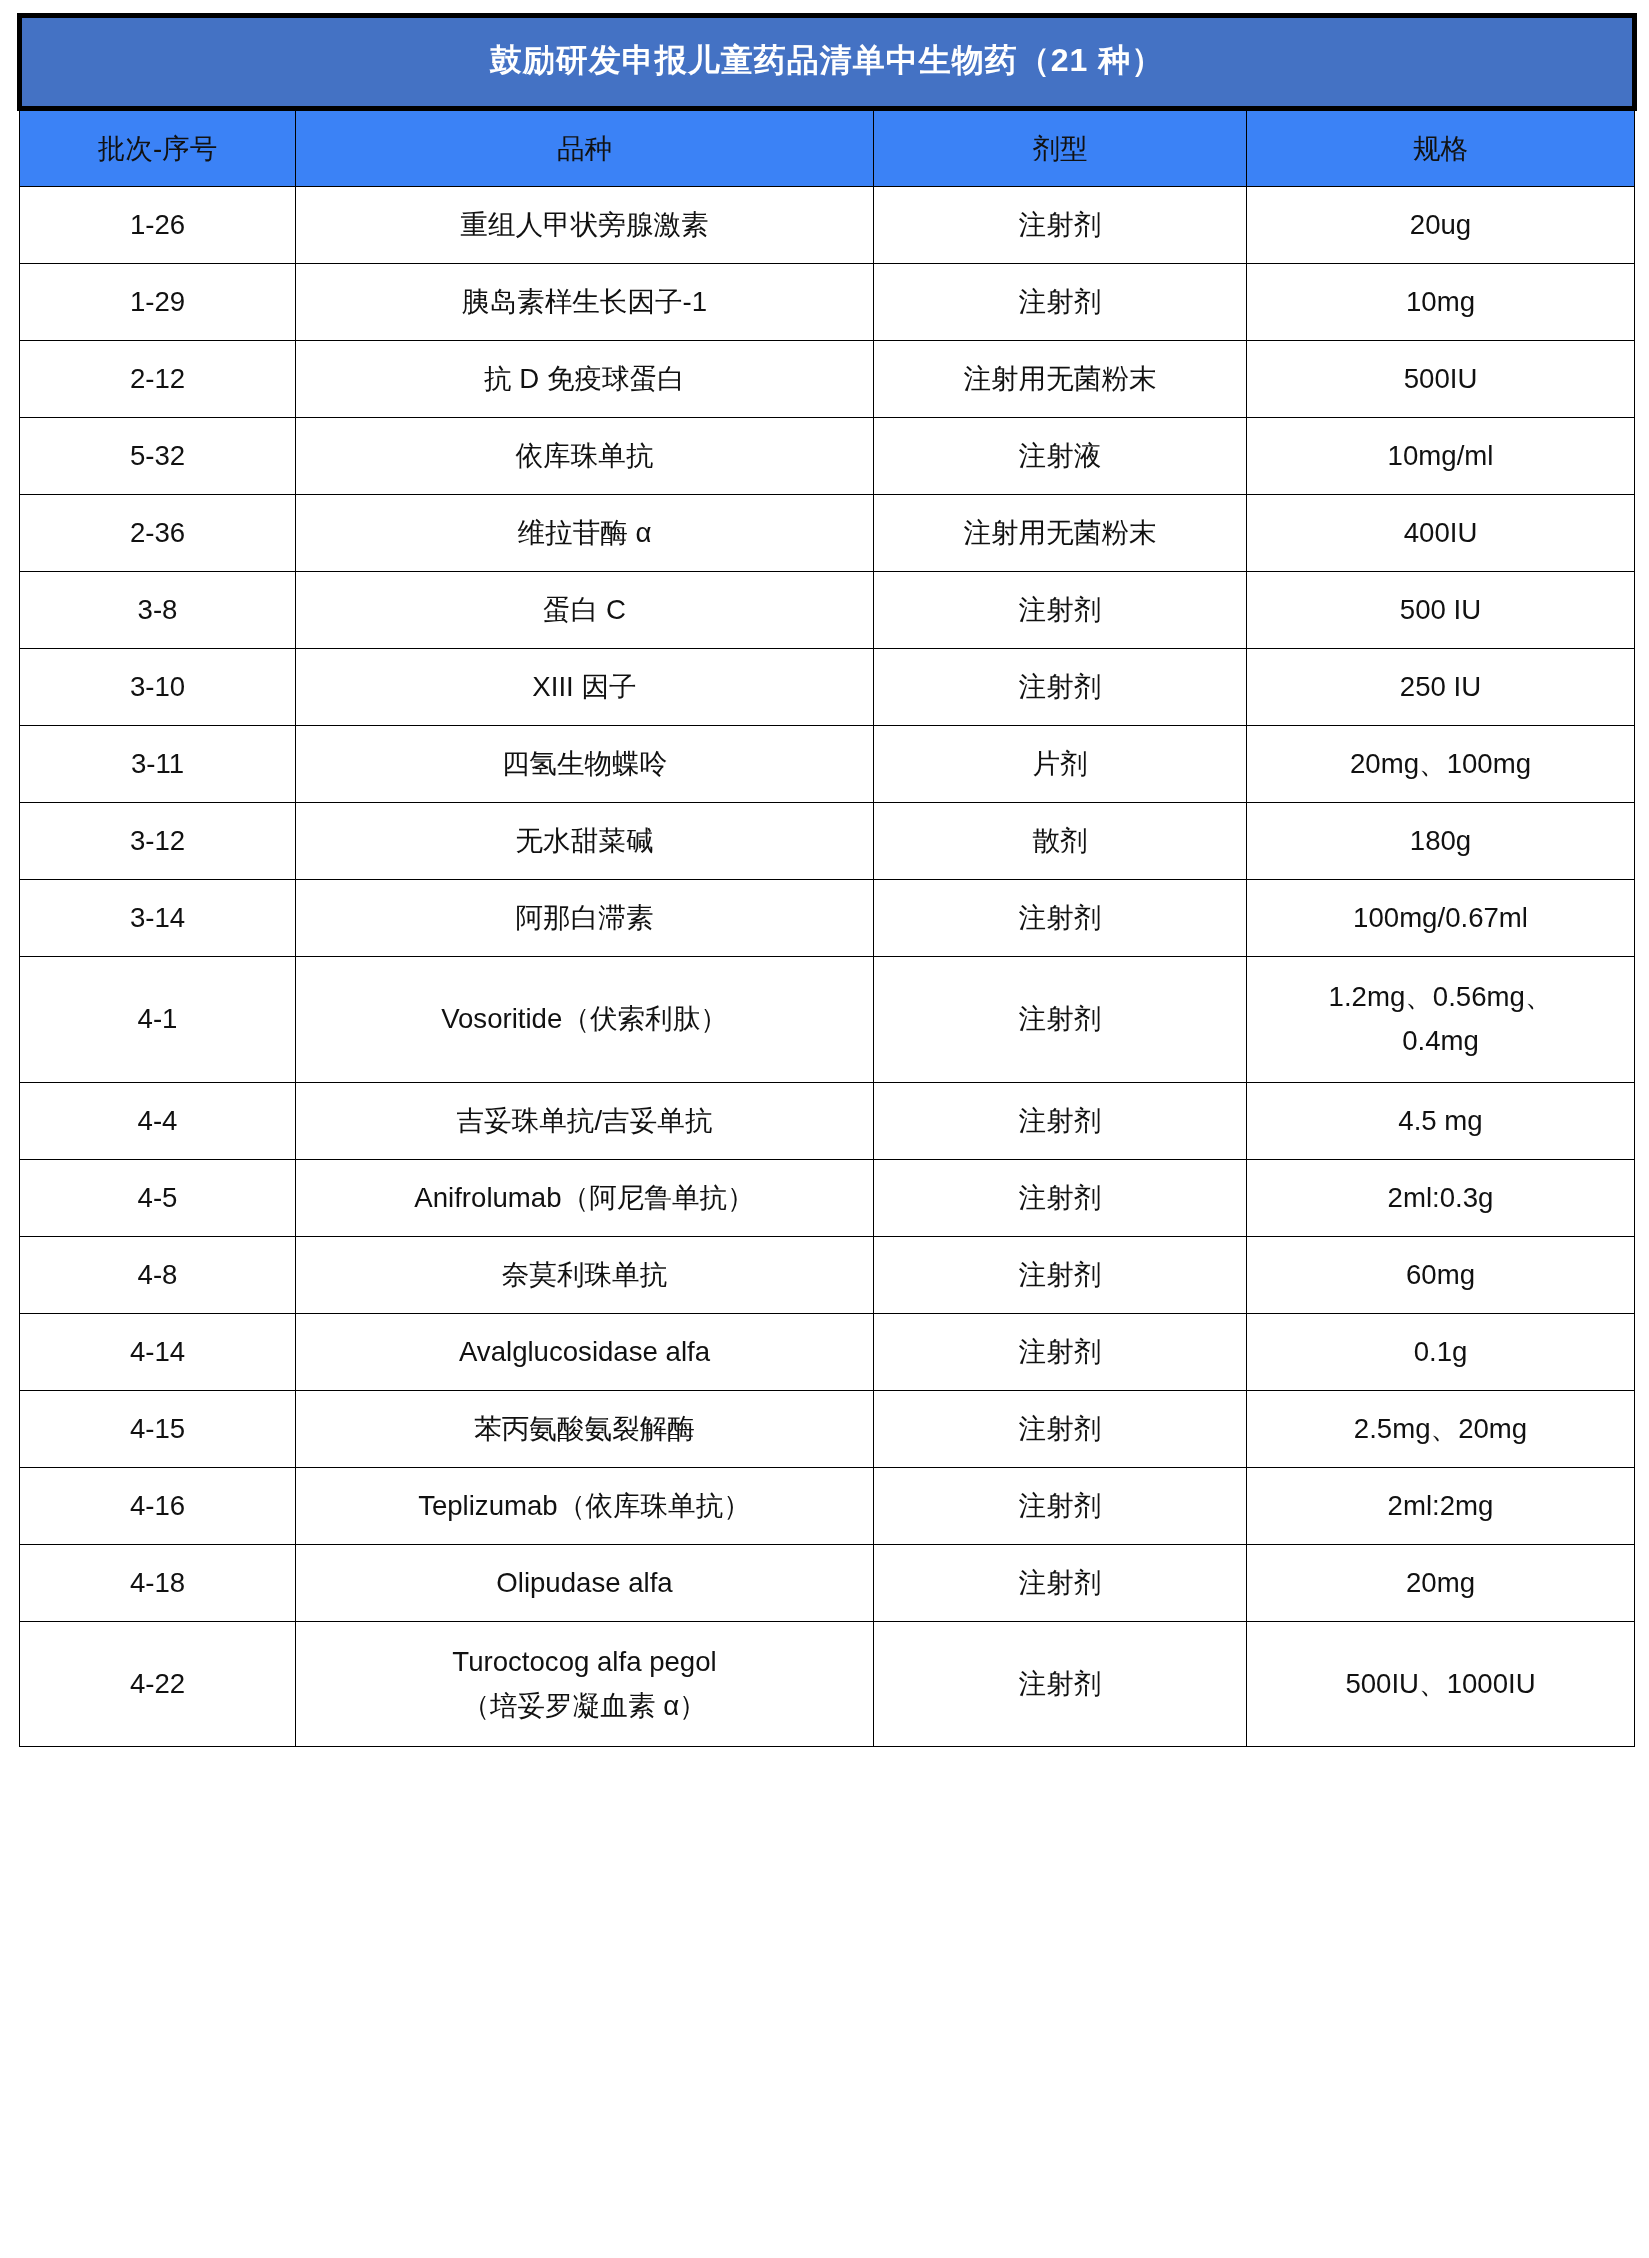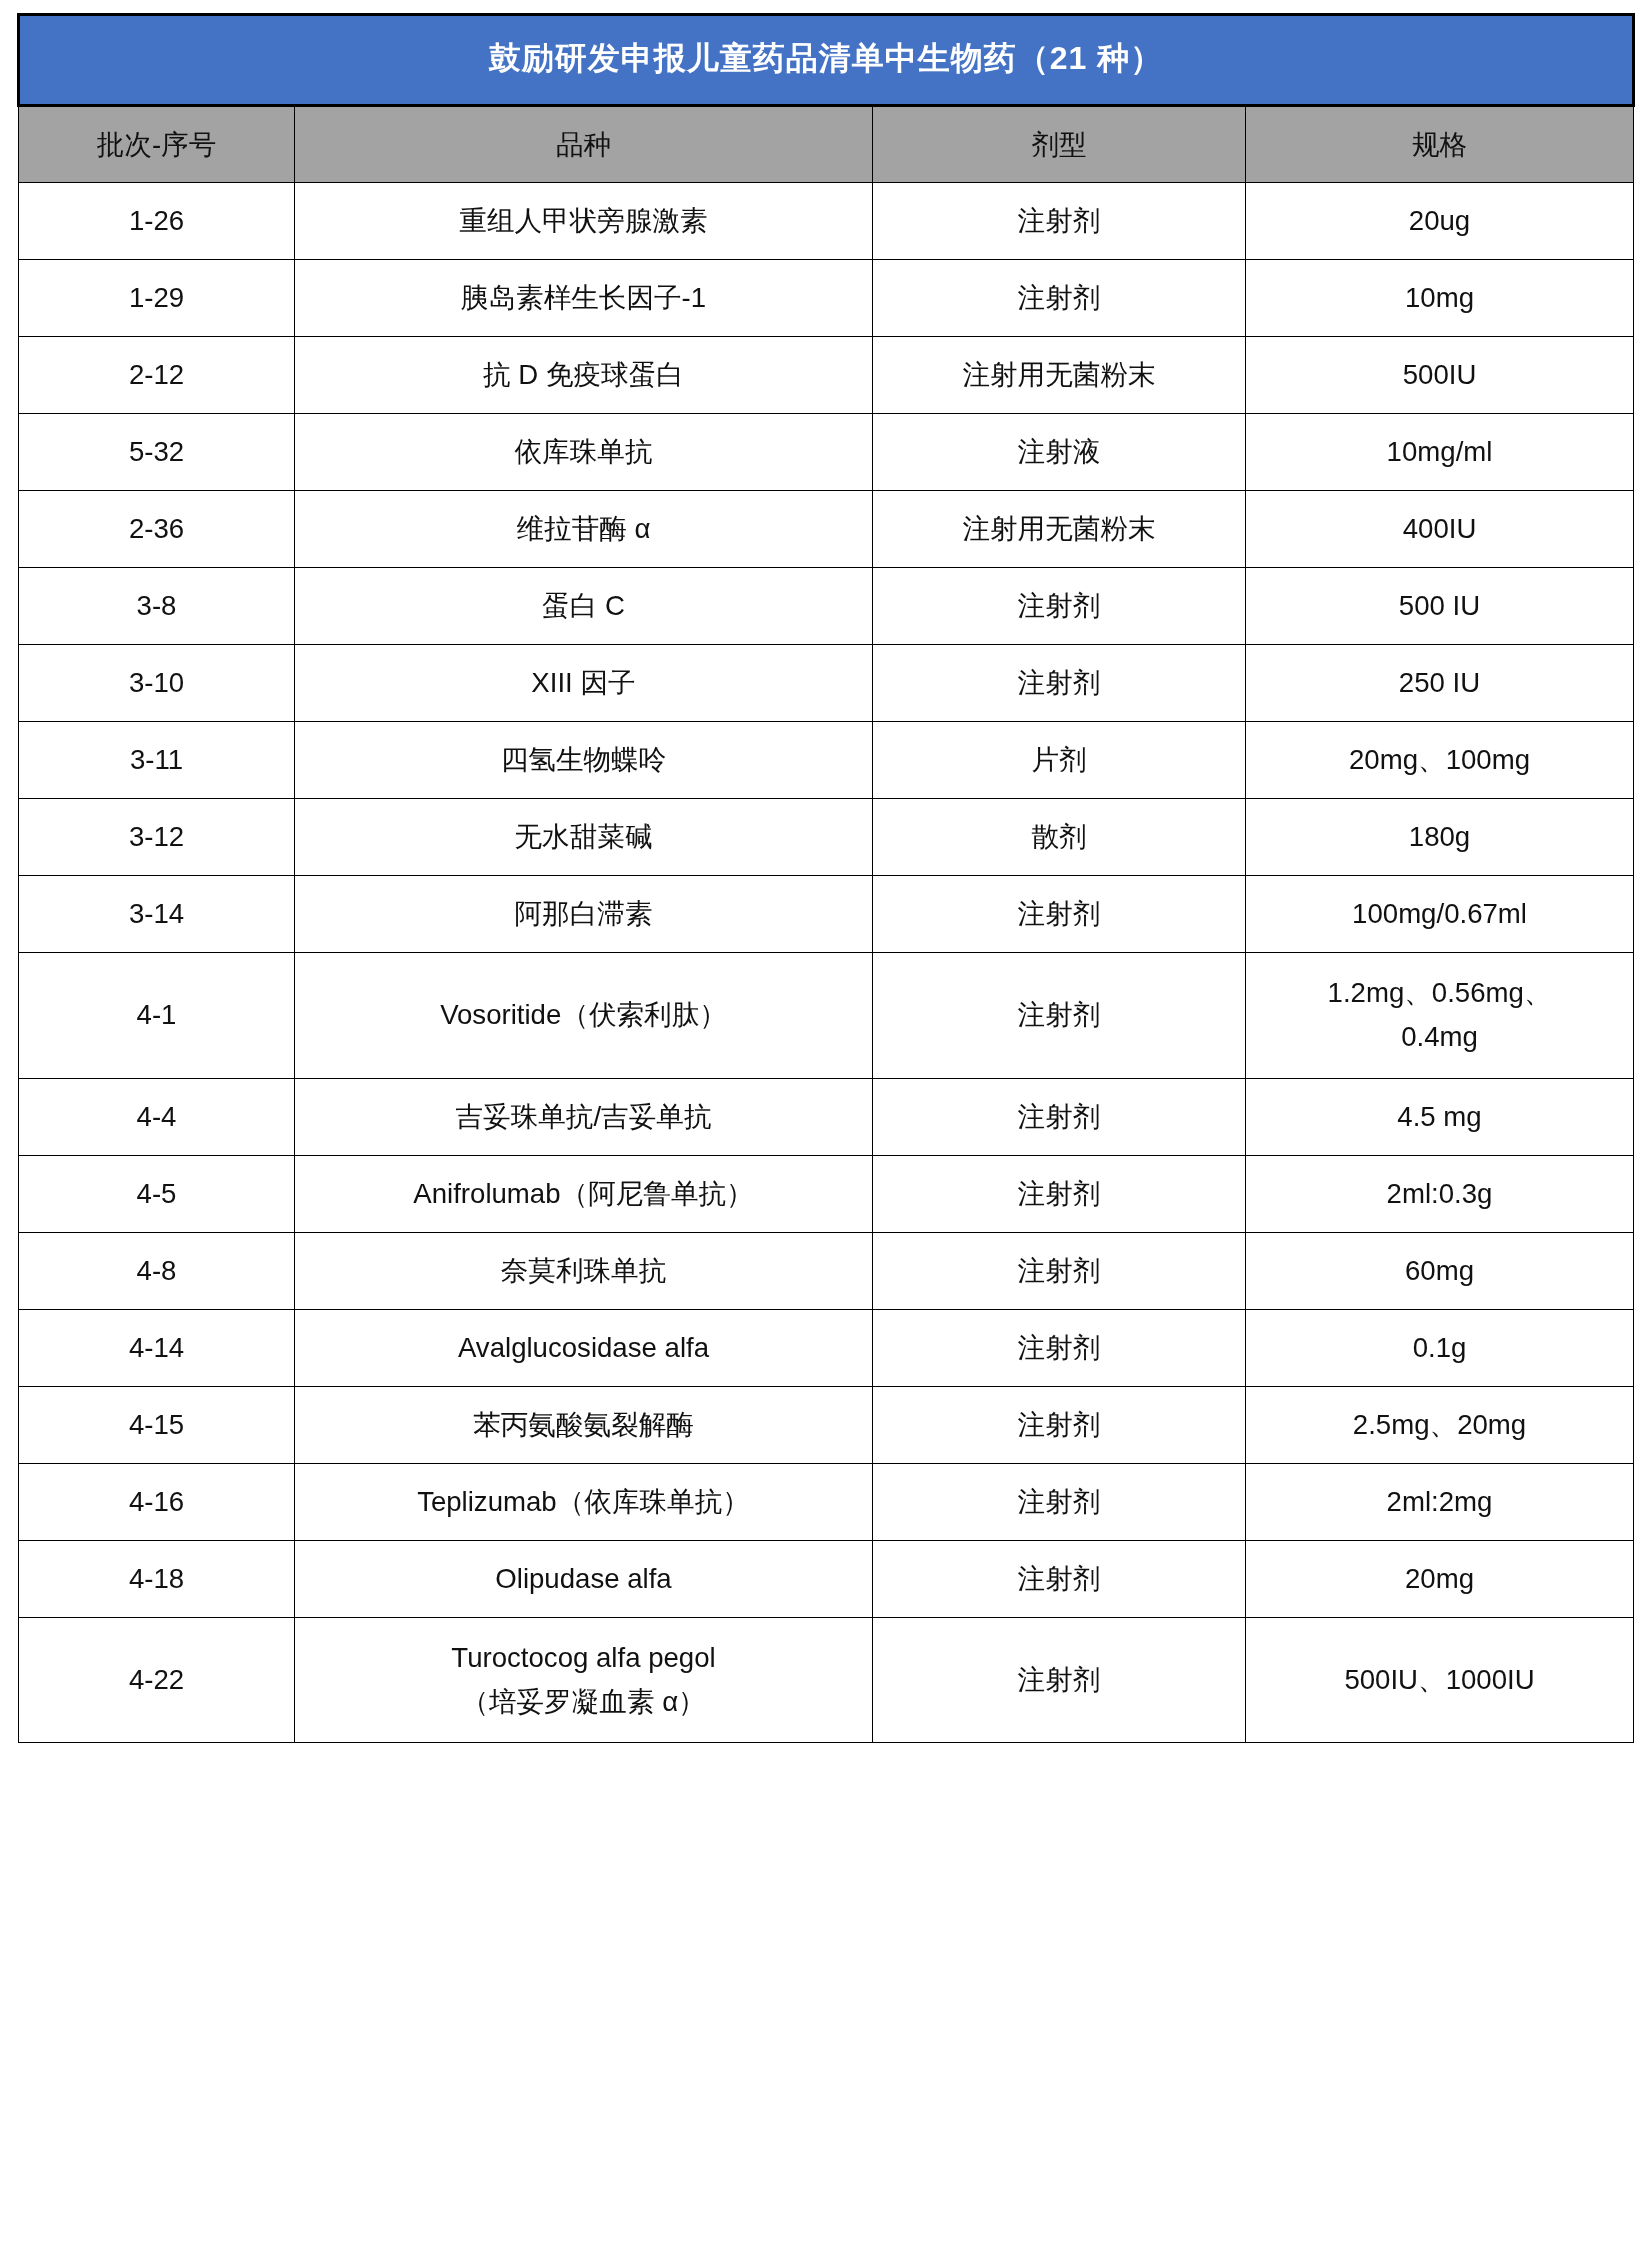--- a/index.html
+++ b/index.html
@@ -27,30 +27,30 @@
   table.drug-table col.c3 { width: 373px; }
   table.drug-table col.c4 { width: 388px; }
 
   .title-row td {
     background: #4472c4;
     color: #ffffff;
     font-size: 32px;
     font-weight: bold;
     text-align: center;
     padding: 21px 9.5px 23px 9.5px;
-    border: 3px solid #000000;
+    border: 5px solid #000000;
     letter-spacing: 1px;
   }
   thead.head-row th {
     border: 1px solid #000000;
     font-size: 27.6px;
     font-weight: normal;
     text-align: center;
     padding: 19px 7.6px;
-    background: #a3a3a3;
+    background: #3b82f6;
     color: #111111;
   }
   tbody td {
     border: 1px solid #000000;
     font-size: 27.6px;
     text-align: center;
     padding: 18px 9.5px;
     background: #ffffff;
     color: #111111;
     line-height: 1.45;

